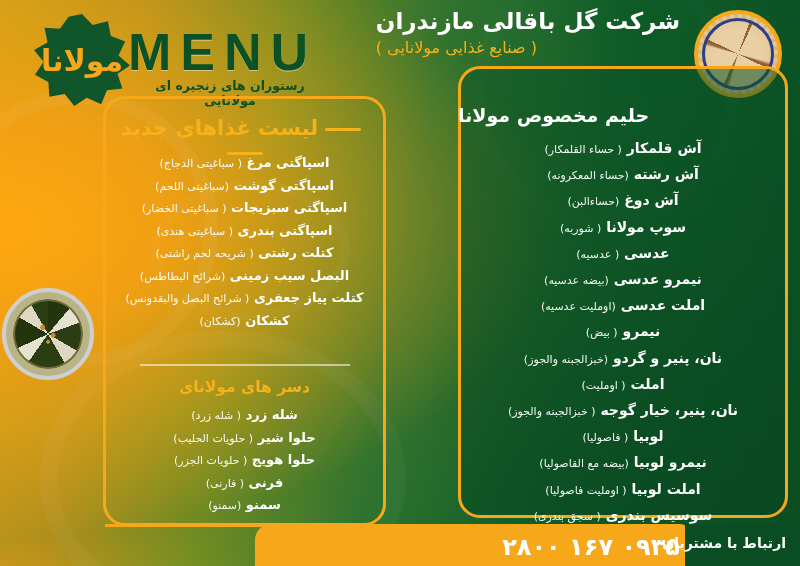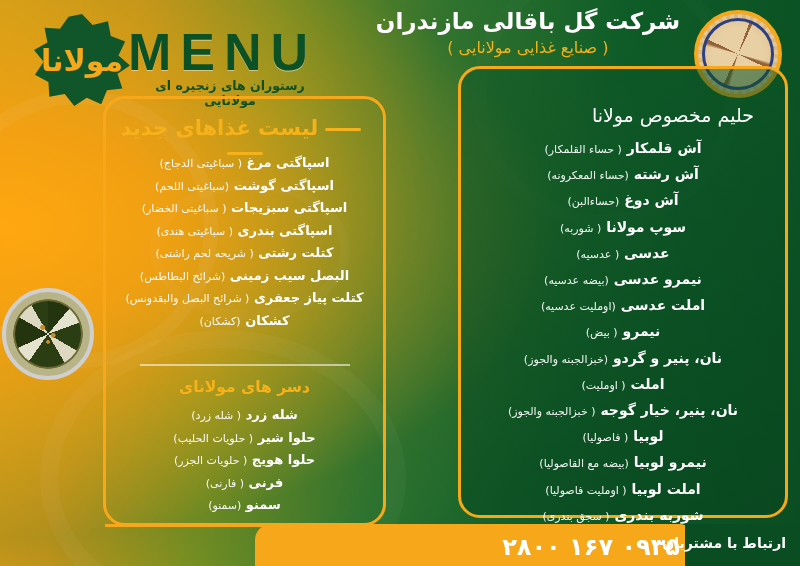--- a/index.html
+++ b/index.html
@@ -30,21 +30,21 @@
      clip-path:polygon(50% 0%,61% 12%,77% 8%,80% 24%,95% 30%,88% 45%,100% 56%,87% 65%,92% 81%,76% 83%,70% 98%,55% 91%,42% 100%,32% 87%,16% 90%,15% 74%,1% 66%,10% 52%,0% 39%,14% 31%,11% 15%,27% 16%,36% 3%);}
   .logo .cal{position:absolute;inset:0;display:flex;align-items:center;justify-content:center;
      color:#f6a81a;font-size:30px;font-weight:bold;letter-spacing:-2px;}
   .menuword{position:absolute;left:128px;top:22px;color:#0c5026;
      font-size:52px;font-weight:bold;letter-spacing:9px;
      font-family:"Liberation Sans",sans-serif;direction:ltr;
      text-shadow:0 1px 0 rgba(255,255,255,.45);}
   .subword{position:absolute;left:130px;top:78px;width:200px;text-align:center;
      color:#0c5026;font-size:12.5px;font-weight:bold;direction:rtl;}
 
-  .brand{position:absolute;right:120px;top:8px;text-align:center;direction:rtl;}
+  .brand{position:absolute;right:120px;top:8px;text-align:left;direction:rtl;}
   .brand .l1{color:#ffffff;font-size:23px;font-weight:bold;letter-spacing:0;}
   .brand .l2{color:#f6b21a;font-size:16px;font-weight:normal;margin-top:4px;}
   .dishcircle{position:absolute;right:18px;top:10px;width:88px;height:88px;border-radius:50%;
      border:4px solid #f6a81a;box-sizing:border-box;overflow:hidden;
      background:
        radial-gradient(circle at 48% 46%, #9a5a22 0 6%, rgba(0,0,0,0) 7%),
        repeating-conic-gradient(from 0deg at 50% 50%, #e3c79a 0deg 6deg, #d9b880 6deg 12deg),
        #ddbe8a;}
   .dishcircle:after{content:"";position:absolute;inset:4px;border-radius:50%;
      border:3px solid #2a3f86;
@@ -78,22 +78,22 @@
   .list .row .ar{font-weight:normal;font-size:11px;opacity:.95;}
 
   .divider{position:absolute;left:140px;top:364px;width:210px;height:1.5px;
      background:rgba(255,255,255,.55);}
 
   .desserthead{position:absolute;left:103px;top:378px;width:283px;text-align:center;
      color:#f6b21a;font-size:15.5px;font-weight:bold;direction:rtl;}
   .list-dessert{left:103px;top:404px;width:283px;}
 
   
-  .righthead{position:absolute;left:458px;top:104px;width:296px;text-align:right;
-     color:#ffffff;font-size:19px;font-weight:normal;direction:rtl;}
+  .righthead{position:absolute;left:458px;top:104px;width:296px;text-align:left;
+     color:#ffffff;font-size:19px;font-weight:bold;direction:rtl;}
   .list-right{left:458px;top:136px;width:330px;}
   .list-right .row{font-size:14px;line-height:24.2px;}
   .list-right .row .ar{font-size:11px;margin-top:10px;}
 
   
   .bowl{position:absolute;left:2px;top:288px;width:92px;height:92px;border-radius:50%;
      border:4px solid #cfcfcf;box-sizing:border-box;overflow:hidden;
      background:
        radial-gradient(circle at 50% 50%, #3f4a1c 0 38%, #6d6a35 39% 58%, #b9b487 59% 78%, #cfcabc 79% 100%);}
   .bowl:after{content:"";position:absolute;inset:9px;border-radius:50%;
@@ -182,21 +182,21 @@
       <div class="row"><span class="fa">عدسی</span> <span class="ar">( عدسیه)</span></div>
       <div class="row"><span class="fa">نیمرو عدسی</span> <span class="ar">(بیضه عدسیه)</span></div>
       <div class="row"><span class="fa">املت عدسی</span> <span class="ar">(اوملیت عدسیه)</span></div>
       <div class="row"><span class="fa">نیمرو</span> <span class="ar">( بیض)</span></div>
       <div class="row"><span class="fa">نان، پنیر و گردو</span> <span class="ar">(خبزالجبنه والجوز)</span></div>
       <div class="row"><span class="fa">املت</span> <span class="ar">( اوملیت)</span></div>
       <div class="row"><span class="fa">نان، پنیر، خیار گوجه</span> <span class="ar">( خبزالجبنه والجوز)</span></div>
       <div class="row"><span class="fa">لوبیا</span> <span class="ar">( فاصولیا)</span></div>
       <div class="row"><span class="fa">نیمرو لوبیا</span> <span class="ar">(بیضه مع القاصولیا)</span></div>
       <div class="row"><span class="fa">املت لوبیا</span> <span class="ar">( اوملیت فاصولیا)</span></div>
-      <div class="row"><span class="fa">شوربه بندری</span> <span class="ar">( سجق بندری)</span></div>
+      <div class="row"><span class="fa">سوسیس بندری</span> <span class="ar">( سجق بندری)</span></div>
       <div class="row"><span class="fa">واویشکا</span> <span class="ar">(واویشکا)</span></div>
     </div>
 
   <div class="bowl"></div>
 
   <div class="footer-line"></div>
   <div class="footerbar">
     <div class="footer-pill"></div>
     <div class="footer-right-fill"></div>
     <div class="footer-label">ارتباط با مشتریان</div>

